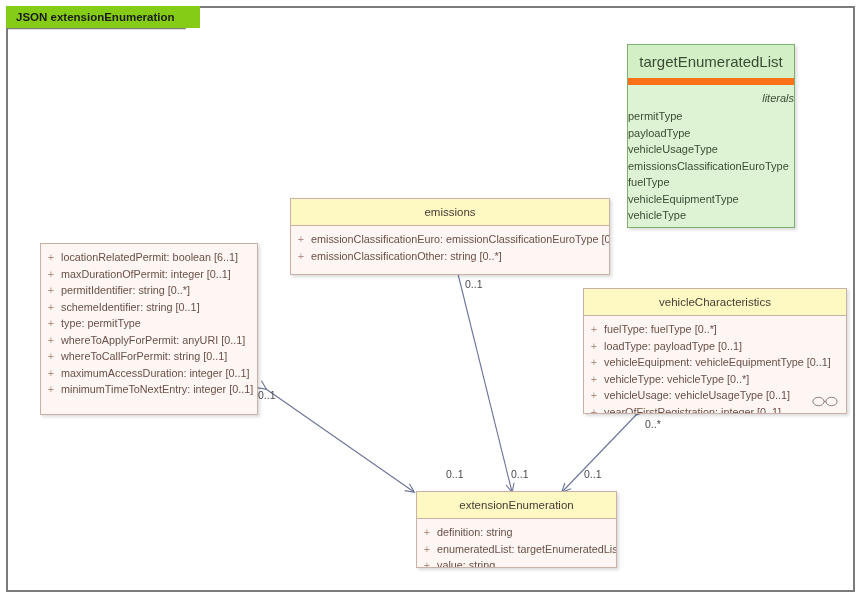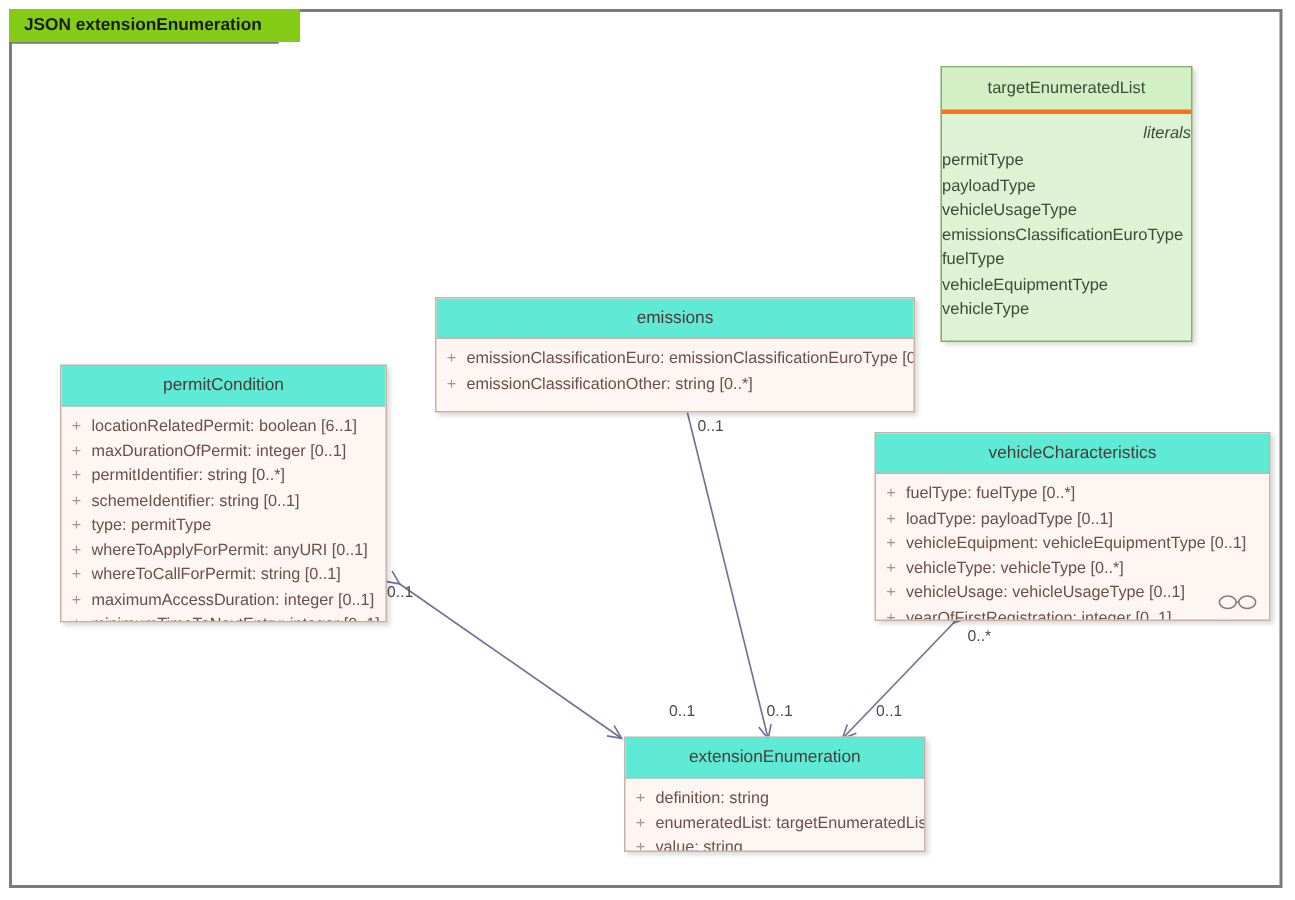--- a/index.html
+++ b/index.html
@@ -82,21 +82,21 @@
     box-sizing: border-box;
     z-index: 2;
     box-shadow: 2px 2px 3px rgba(0,0,0,0.14);
     overflow: hidden;
   }
   .uml.cls {
     border: 1px solid #c9b1a8;
     background: #fdf6f2;
   }
   .uml.cls .uml-head {
-    background: #5eead4;
+    background: #fef9c3;
     border-bottom: 1px solid #c9b1a8;
     text-align: center;
     font-size: 11.5px;
     color: #4a3a36;
     padding: 7px 4px 7px 4px;
     font-weight: normal;
   }
   .uml.cls .uml-body {
     padding: 5px 0 6px 0;
   }
@@ -119,23 +119,23 @@
     overflow: hidden;
   }
 
   
   .uml.enumr {
     border: 1px solid #7fae6e;
     background: #ddf3d3;
   }
   .uml.enumr .uml-head {
     background: #d2efc6;
-    border-bottom: 3px solid #f97316;
+    border-bottom: 7px solid #f97316;
     text-align: center;
-    font-size: 11px;
+    font-size: 15px;
     color: #3c4b35;
     padding: 8px 4px 8px 4px;
   }
   .uml.enumr .uml-body {
     padding: 5px 0 8px 0;
   }
   .enum-caption {
     text-align: right;
     font-style: italic;
     font-size: 11px;
@@ -214,21 +214,20 @@
         <span class="sig">emissionClassificationEuro: emissionClassificationEuroType [0..1]</span>
       </div>
       <div class="attr">
         <span class="vis">+</span>
         <span class="sig">emissionClassificationOther: string [0..*]</span>
       </div>
     </div>
   </div>
 
   <div class="uml cls" style="left:40px; top:243px; width:218px; height:172px;">
-    <div class="uml-head">permitCondition</div>
     <div class="uml-body">
       <div class="attr">
         <span class="vis">+</span>
         <span class="sig">locationRelatedPermit: boolean [6..1]</span>
       </div>
       <div class="attr">
         <span class="vis">+</span>
         <span class="sig">maxDurationOfPermit: integer [0..1]</span>
       </div>
       <div class="attr">

